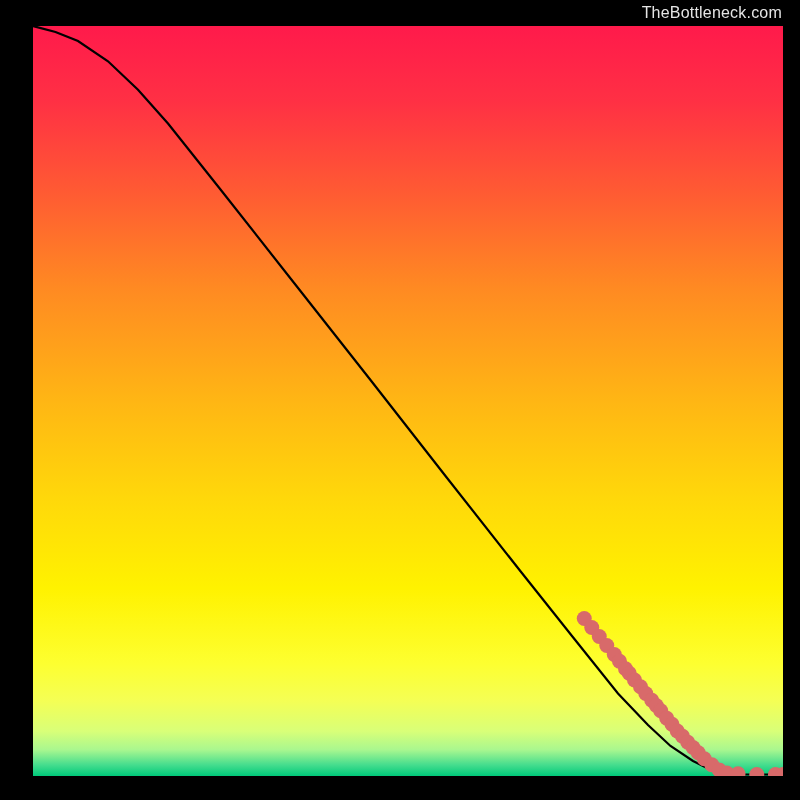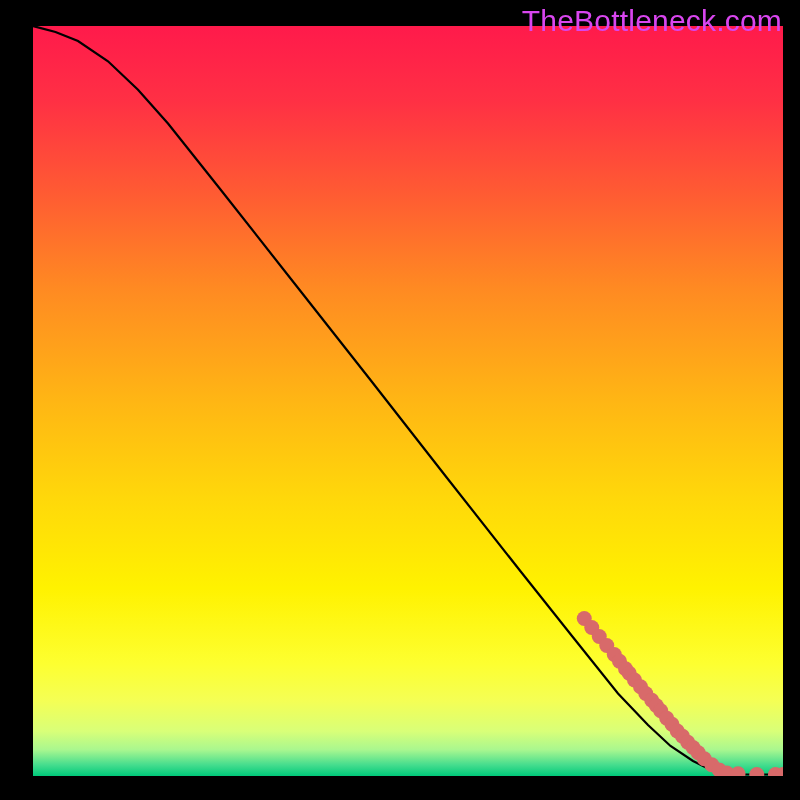--- a/index.html
+++ b/index.html
@@ -8,22 +8,22 @@
     background: #000;
     width: 800px;
     height: 800px;
     position: relative;
     font-family: Arial, Helvetica, sans-serif;
   }
   .watermark {
     position: absolute;
     top: 4px;
     right: 18px;
-    color: #d946ef;
-    font-size: 30px;
+    color: #e5e5e5;
+    font-size: 16px;
     letter-spacing: 0.2px;
     z-index: 5;
   }
   .plot-wrap {
     position: absolute;
     left: 33px;
     top: 26px;
     width: 750px;
     height: 750px;
   }

